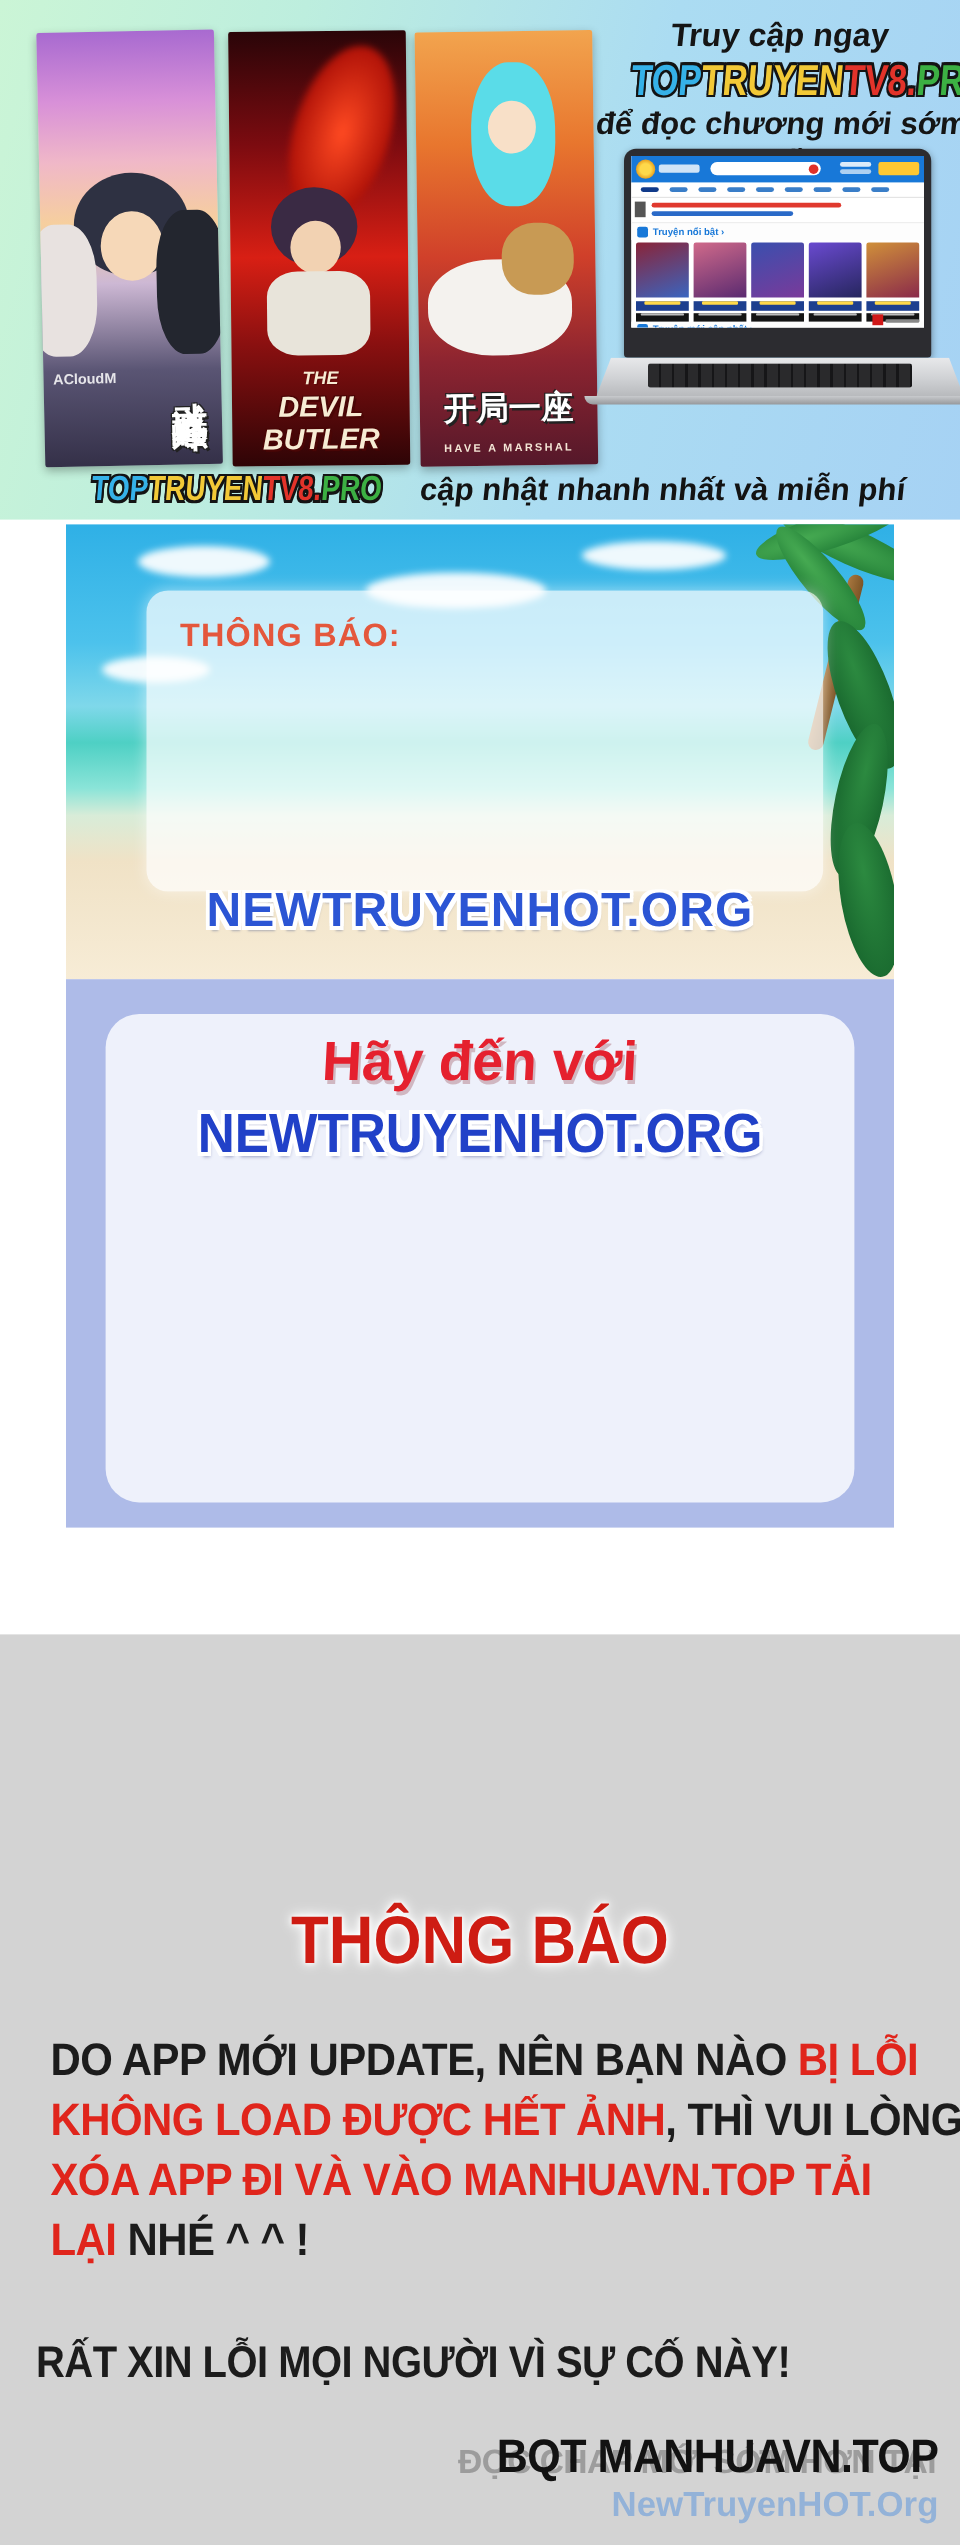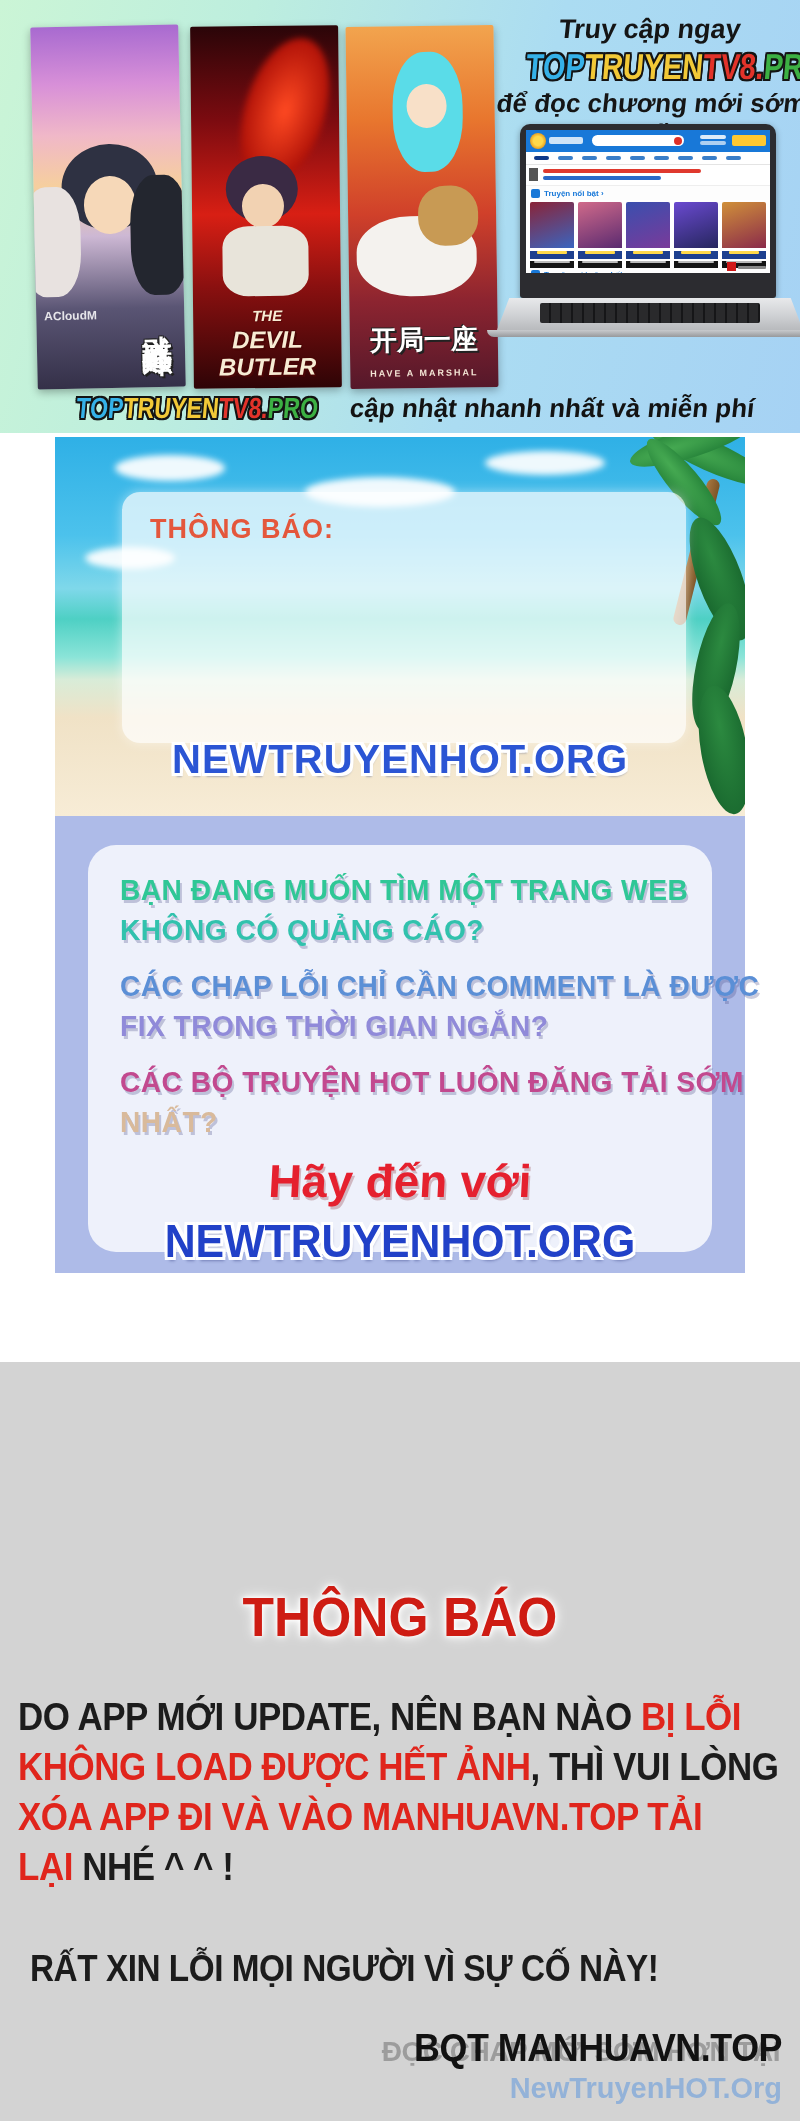--- a/index.html
+++ b/index.html
@@ -130,21 +130,21 @@
     text-shadow:2px 3px 0 rgba(120,10,20,.25);transform:skewX(-3deg);}
   .promo-org{margin-top:6px;text-align:center;color:#2141c8;font-size:46px;font-weight:900;letter-spacing:0;
     text-shadow:-3px -3px 0 #fff,3px -3px 0 #fff,-3px 3px 0 #fff,3px 3px 0 #fff,0 -3px 0 #fff,0 3px 0 #fff,-3px 0 0 #fff,3px 0 0 #fff,2px 4px 3px rgba(30,40,110,.4);
     transform:scaleX(.93);}
 
   
   .gray{left:0;top:1362px;width:800px;height:759px;background:#d3d3d3;}
   .ann-title{position:absolute;left:0;right:0;top:222px;text-align:center;color:#ce1c13;
     font-size:56px;font-weight:bold;letter-spacing:0;
     text-shadow:0 0 8px #fff,0 0 14px #fff,0 0 4px #fff;transform:scaleX(.92);}
-  .ann-para{position:absolute;left:18px;top:330px;width:750px;}
+  .ann-para{position:absolute;left:42px;top:330px;width:750px;}
   .ann-line{font-size:38px;font-weight:bold;color:#1c1c1c;line-height:50px;white-space:nowrap;
     transform:scaleX(.92);transform-origin:0 50%;letter-spacing:-.5px;}
   .ann-line .red{color:#e0251c;}
   .apology{position:absolute;left:30px;top:586px;font-size:37px;font-weight:bold;color:#1c1c1c;
     transform:scaleX(.9);transform-origin:0 50%;letter-spacing:-.5px;white-space:nowrap;}
   .sig-wrap{position:absolute;right:18px;top:664px;text-align:right;}
   .wm1{position:absolute;right:2px;top:10px;color:rgba(150,150,150,.9);font-size:28px;font-weight:bold;
     white-space:nowrap;z-index:1;letter-spacing:-.5px;}
   .signature{position:relative;z-index:2;color:#121212;font-size:39px;font-weight:bold;letter-spacing:-.5px;
     transform:scaleX(.92);transform-origin:100% 50%;white-space:nowrap;}
@@ -307,28 +307,20 @@
   <div class="leaf dk" style="right:-44px;top:290px;transform:rotate(80deg);height:46px;"></div>
 
   <div class="glass-box">
     <div class="gb-title">THÔNG BÁO:</div>
   </div>
   <div class="org-big">NEWTRUYENHOT.ORG</div>
 </div>
 
 <div class="abs promo">
   <div class="promo-inner">
-    <div class="promo-lines" id="promo-lines">
-        <div class="promo-line" style="color: rgb(47, 199, 150);">BẠN ĐANG MUỐN TÌM MỘT TRANG WEB</div>
-        <div class="promo-line" style="color: rgb(49, 194, 173);">KHÔNG CÓ QUẢNG CÁO?</div>
-        <div class="promo-line gap" style="color: rgb(91, 143, 214);">CÁC CHAP LỖI CHỈ CẦN COMMENT LÀ ĐƯỢC</div>
-        <div class="promo-line" style="color: rgb(144, 138, 217);">FIX TRONG THỜI GIAN NGẮN?</div>
-        <div class="promo-line gap" style="color: rgb(194, 73, 143);">CÁC BỘ TRUYỆN HOT LUÔN ĐĂNG TẢI SỚM</div>
-        <div class="promo-line" style="color: rgb(217, 186, 155);">NHẤT?</div>
-      </div>
     <div class="hay-den">Hãy đến với</div>
     <div class="promo-org">NEWTRUYENHOT.ORG</div>
   </div>
 </div>
 
 <div class="abs gray">
   <div class="ann-title">THÔNG BÁO</div>
   <div class="ann-para" id="announce-para">
       <div class="ann-line"><span>DO APP MỚI UPDATE, NÊN BẠN NÀO </span><span class="red">BỊ LỖI</span></div>
       <div class="ann-line"><span class="red">KHÔNG LOAD ĐƯỢC HẾT ẢNH</span><span>, THÌ VUI LÒNG</span></div>

